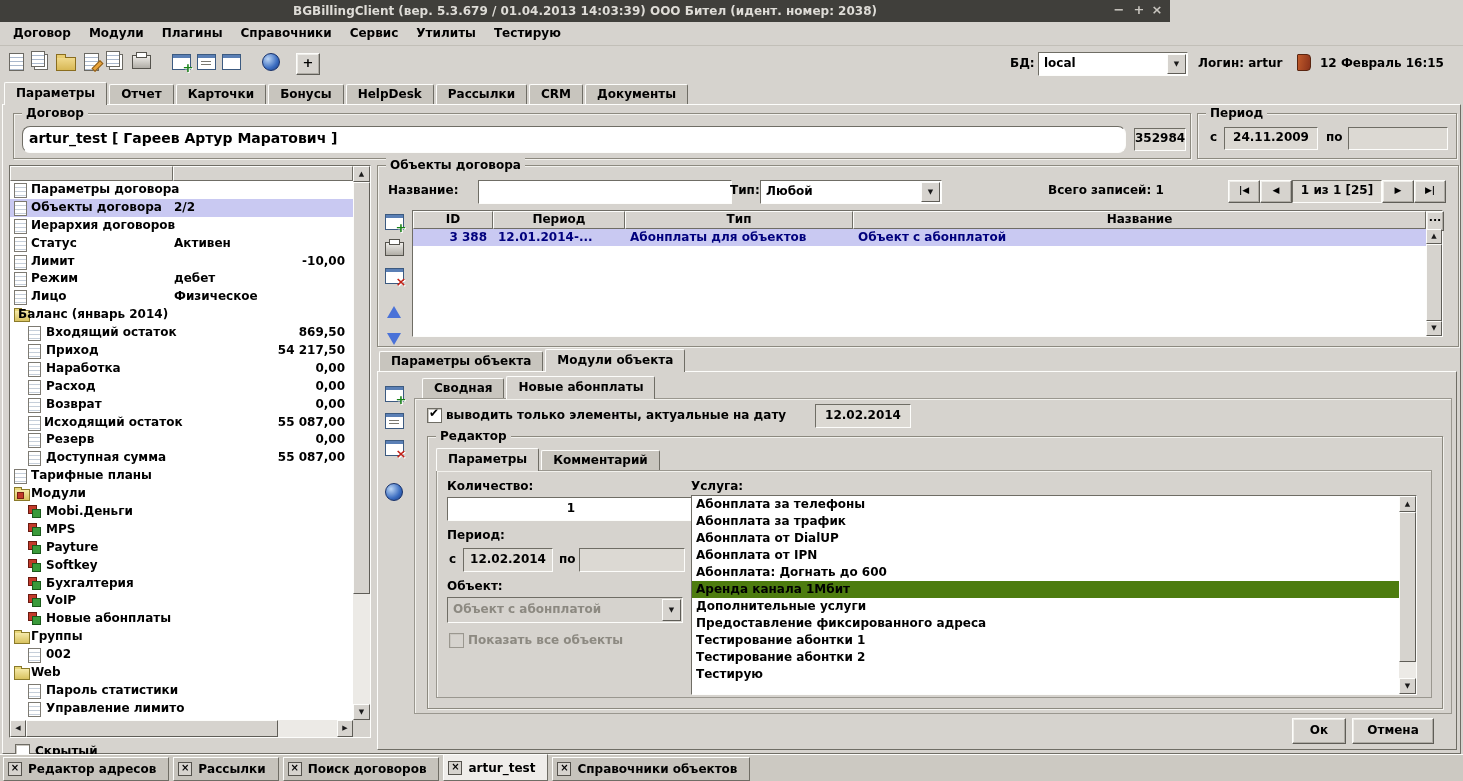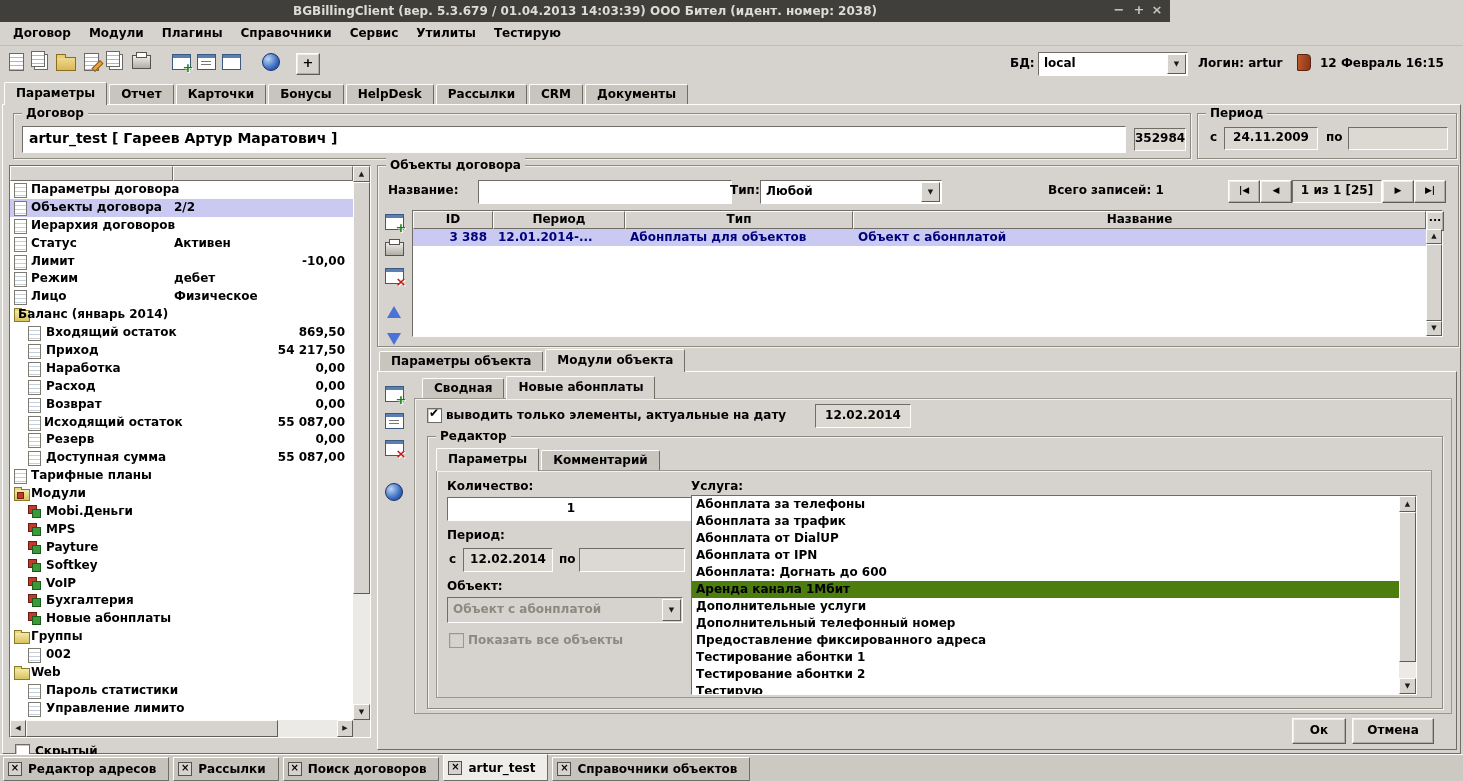--- a/index.html
+++ b/index.html
@@ -172,21 +172,21 @@
     <span class="mtab">Рассылки</span>
     <span class="mtab">CRM</span>
     <span class="mtab">Документы</span>
   </div>
 
 
 <div class="abs raised" style="left:2px;top:104px;width:1459px;height:650px;box-sizing:border-box;">
 
   <div class="abs group" style="left:10px;top:8px;width:1176px;height:44px;">
     <span class="legend">Договор</span>
-    <div class="abs tfield" style="left:8px;top:12px;width:1090px;height:25px;font-size:14px;line-height:23px;">artur_test [ Гареев Артур Маратович ]</div>
+    <div class="abs tfield" style="left:8px;top:12px;width:1090px;height:25px;font-size:14px;line-height:23px;border-radius:8px;">artur_test [ Гареев Артур Маратович ]</div>
     <div class="abs gfield" style="left:1120px;top:14px;width:50px;height:21px;line-height:19px;">352984</div>
   </div>
 
   <div class="abs group" style="left:1194px;top:8px;width:258px;height:44px;">
     <span class="legend">Период</span>
     <span class="abs" style="left:12px;top:13px;line-height:21px;">с</span>
     <div class="abs gfield" style="left:26px;top:13px;width:92px;height:21px;line-height:19px;">24.11.2009</div>
     <span class="abs" style="left:128px;top:13px;line-height:21px;">по</span>
     <div class="abs gfield" style="left:150px;top:13px;width:98px;height:21px;line-height:19px;"></div>
   </div>
@@ -291,25 +291,25 @@
         <div class="trow">
           <span class="t-ic t-mod" style="left: 18px;"></span>
           <span class="t-label" style="left: 36px;">Payture</span>
         </div>
         <div class="trow">
           <span class="t-ic t-mod" style="left: 18px;"></span>
           <span class="t-label" style="left: 36px;">Softkey</span>
         </div>
         <div class="trow">
           <span class="t-ic t-mod" style="left: 18px;"></span>
+          <span class="t-label" style="left: 36px;">Бухгалтерия</span>
+        </div>
+        <div class="trow">
+          <span class="t-ic t-mod" style="left: 18px;"></span>
           <span class="t-label" style="left: 36px;">VoIP</span>
-        </div>
-        <div class="trow">
-          <span class="t-ic t-mod" style="left: 18px;"></span>
-          <span class="t-label" style="left: 36px;">Бухгалтерия</span>
         </div>
         <div class="trow">
           <span class="t-ic t-mod" style="left: 18px;"></span>
           <span class="t-label" style="left: 36px;">Новые абонплаты</span>
         </div>
         <div class="trow">
           <span class="t-ic t-folder" style="left: 4px;"></span>
           <span class="t-label" style="left: 21px;">Группы</span>
         </div>
         <div class="trow">
@@ -447,21 +447,20 @@
           <span class="abs" style="left:254px;top:8px;">Услуга:</span>
           <div class="abs sunken" style="left:254px;top:24px;width:726px;height:200px;background:#fff;box-sizing:border-box;">
             <div class="abs" style="left:0;top:0;width:707px;height:198px;overflow:hidden;">
                 <div class="srow">Абонплата за телефоны</div>
                 <div class="srow">Абонплата за трафик</div>
                 <div class="srow">Абонплата от DialUP</div>
                 <div class="srow">Абонплата от IPN</div>
                 <div class="srow">Абонплата: Догнать до 600</div>
                 <div class="srow ssel">Аренда канала 1Мбит</div>
                 <div class="srow">Дополнительные услуги</div>
-                <div class="srow">Дополнительный телефонный номер</div>
                 <div class="srow">Предоставление фиксированного адреса</div>
                 <div class="srow">Тестирование абонтки 1</div>
                 <div class="srow">Тестирование абонтки 2</div>
                 <div class="srow">Тестирую</div>
               </div>
             <div class="sb-track" style="left:707px;top:0;width:17px;height:198px;">
               <span class="sb-btn" style="left:0;top:0;width:17px;height:16px;">▲</span>
               <span class="sb-thumb" style="left:0;top:16px;width:17px;height:150px;"></span>
               <span class="sb-btn" style="left:0;top:182px;width:17px;height:16px;">▼</span>
             </div>

